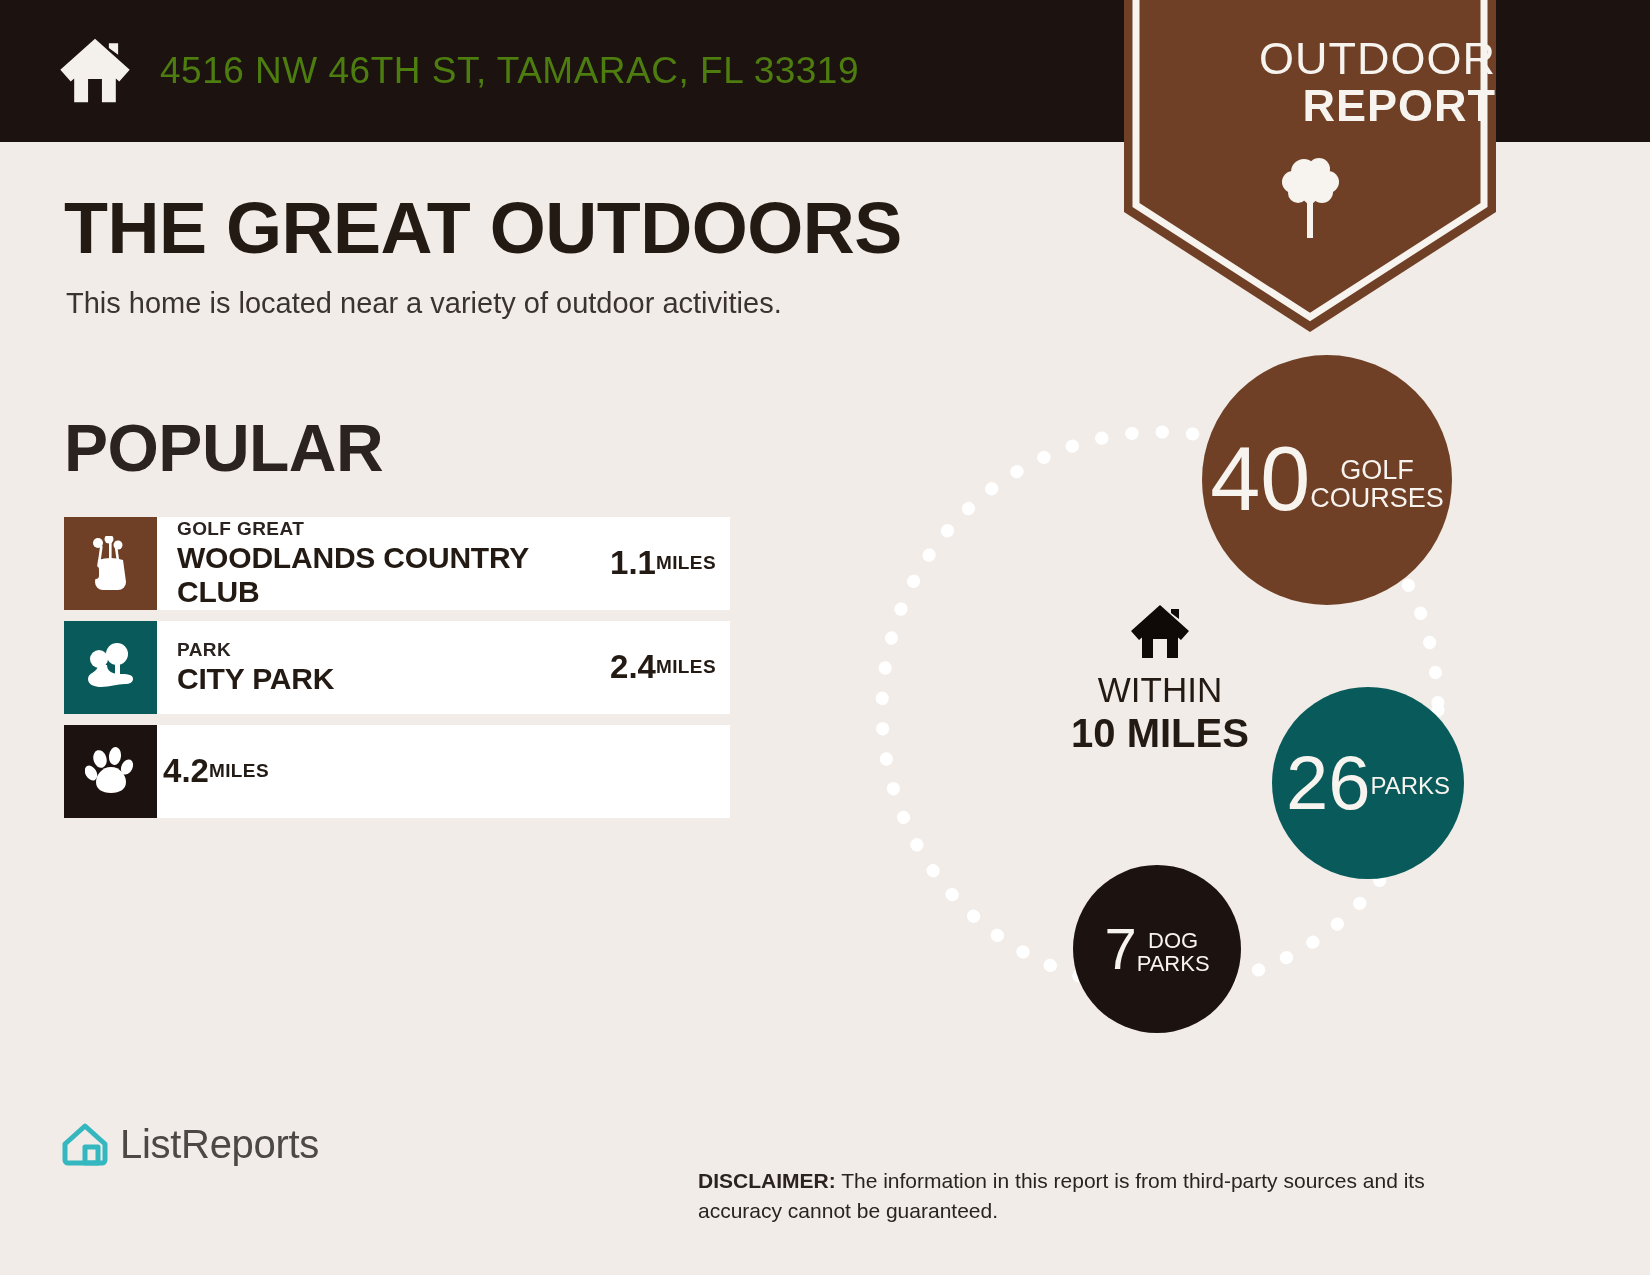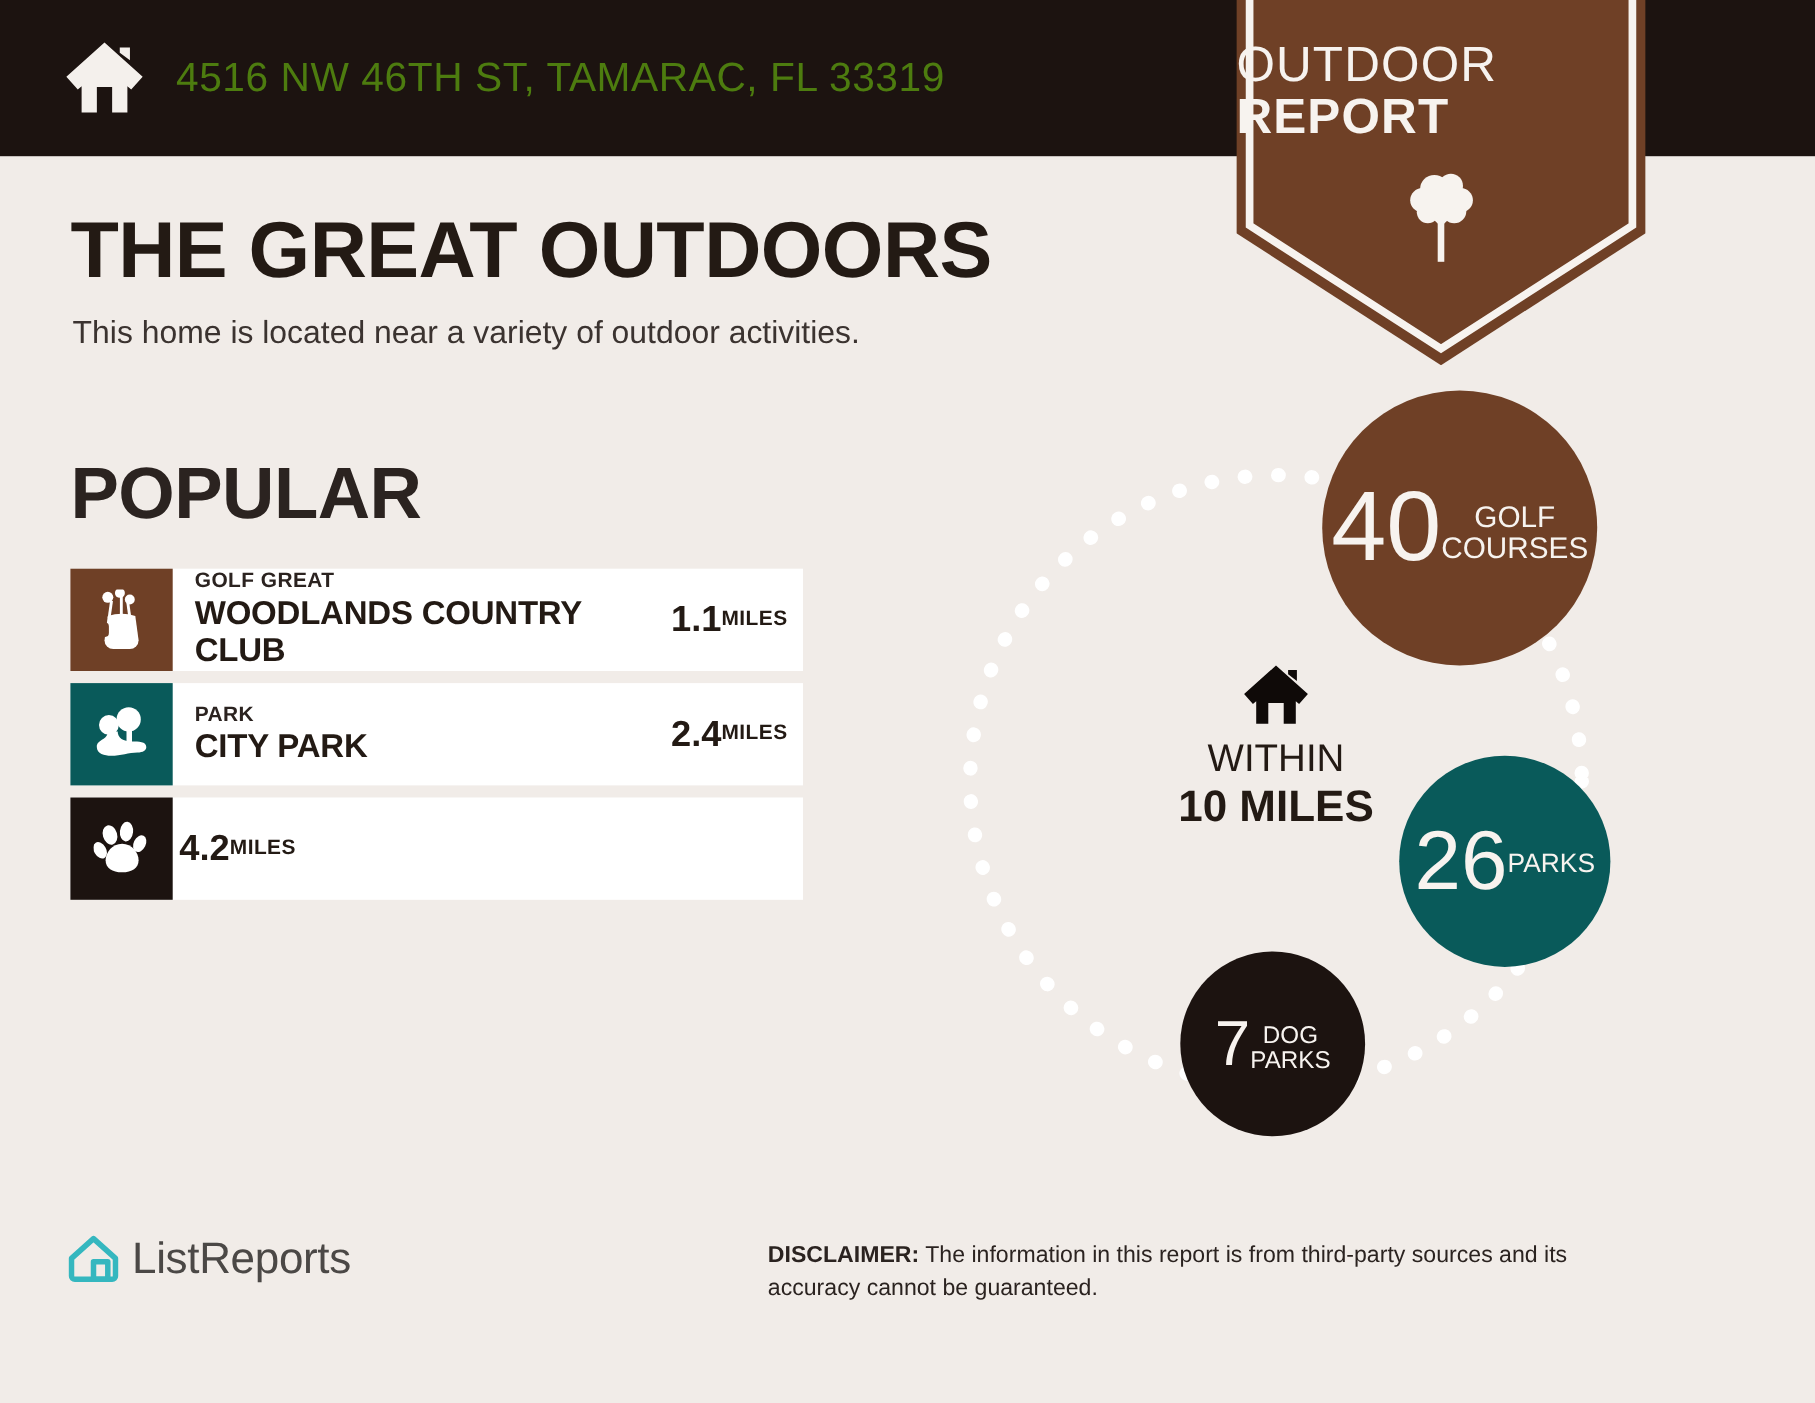--- a/index.html
+++ b/index.html
@@ -49,21 +49,21 @@
     top: 0;
     width: 372px;
     height: 332px;
     z-index: 6;
   }
   .badge svg { display: block; }
   .badge-text {
     position: absolute;
     left: 0; top: 36px;
     width: 372px;
-    text-align: left;
+    text-align: right;
     color: #f7f3ef;
     line-height: 1.04;
     pointer-events: none;
   }
   .badge-line1 {
     display: block;
     font-size: 45px;
     font-weight: 400;
     letter-spacing: 1px;
   }
@@ -278,21 +278,21 @@
   .footer-logo-text {
     margin-left: 12px;
     font-size: 40px;
     font-weight: 400;
     color: #4b4846;
     letter-spacing: -0.3px;
   }
   .disclaimer {
     position: absolute;
     left: 698px;
-    top: 1126px;
+    top: 1166px;
     width: 810px;
     font-size: 21px;
     line-height: 1.42;
     color: #2b2320;
   }
   .disclaimer b { font-weight: 700; }
 </style>
 </head>
 <body>
 

